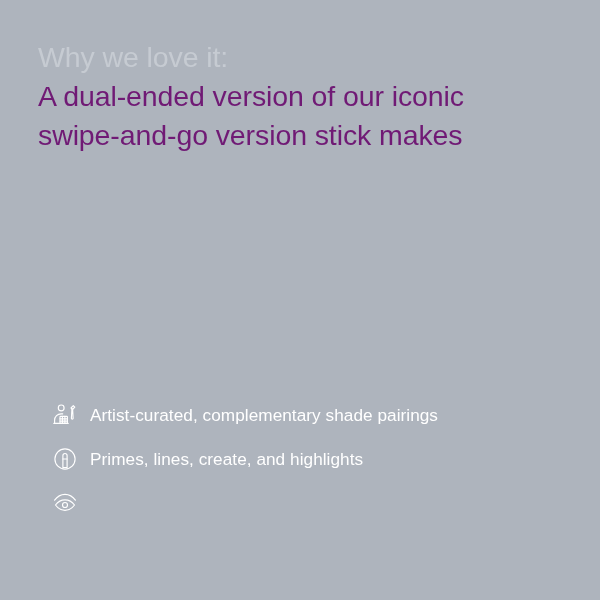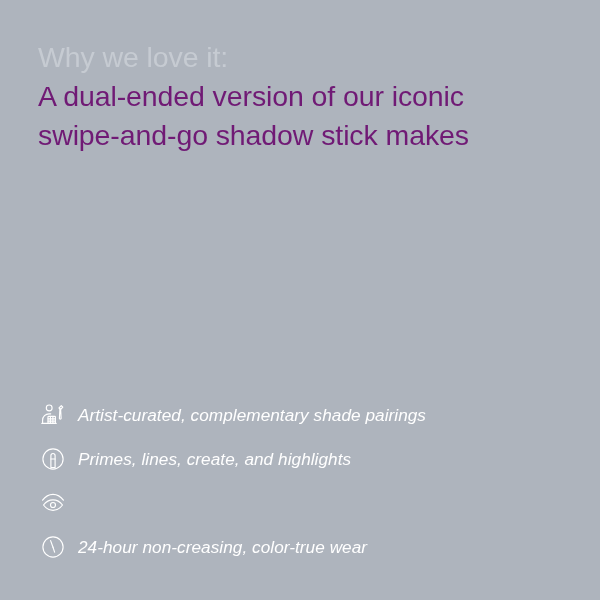--- a/index.html
+++ b/index.html
@@ -41,24 +41,23 @@
     white-space: nowrap;
   }
 
   .headline-line.eyebrow {
     color: #c6cbd2;
   }
 
   
   #feature-list {
     position: absolute;
-    left: 40px;
+    left: 52px;
     top: 393px;
     width: 530px;
-    font-style: italic;
   }
 
   .feature-item {
     display: flex;
     align-items: center;
     height: 44px;
   }
 
   .feature-icon {
     width: 26px;
@@ -83,21 +82,21 @@
   }
 </style>
 </head>
 <body>
 
 <div id="panel">
 
   <div id="headline-block">
     <div class="headline-line eyebrow">Why we love it:</div>
     <div class="headline-line">A dual-ended version of our iconic</div>
-    <div class="headline-line">swipe-and-go shadow stick makes</div>
+    <div class="headline-line">swipe-and-go version stick makes</div>
   </div>
 
   <div id="feature-list">
 
     <div class="feature-item">
       <span class="feature-icon">
         <svg viewBox="0 0 26 26" fill="none" stroke="#ffffff" stroke-width="1.15" stroke-linecap="round" stroke-linejoin="round">
 
           <circle cx="9.2" cy="5.9" r="2.9"></circle>
 
@@ -133,26 +132,15 @@
 
           <path d="M2.6 10.2C5.4 6.2 9.0 4.3 13 4.3s7.6 1.9 10.4 5.9"></path>
 
           <path d="M3.5 15.0c2.6-3.5 5.8-5.2 9.5-5.2s6.9 1.7 9.5 5.2c-2.6 3.6-5.8 5.4-9.5 5.4S6.1 18.6 3.5 15.0z"></path>
 
           <circle cx="13" cy="15.0" r="2.5"></circle>
         </svg>
       </span>
     </div>
 
-    <div class="feature-item">
-      <span class="feature-icon">
-        <svg viewBox="0 0 26 26" fill="none" stroke="#ffffff" stroke-width="1.15" stroke-linecap="round" stroke-linejoin="round">
-          <circle cx="13" cy="13" r="10.1"></circle>
-
-          <path d="M10.6 6.6L13 13.2"></path>
-          <path d="M13 13.2l1.6 4.9"></path>
-        </svg>
-      </span>
-      <span class="feature-label">24-hour non-creasing, color-true wear</span>
-    </div>
 
   </div>
 </div>
 
 </body></html>

